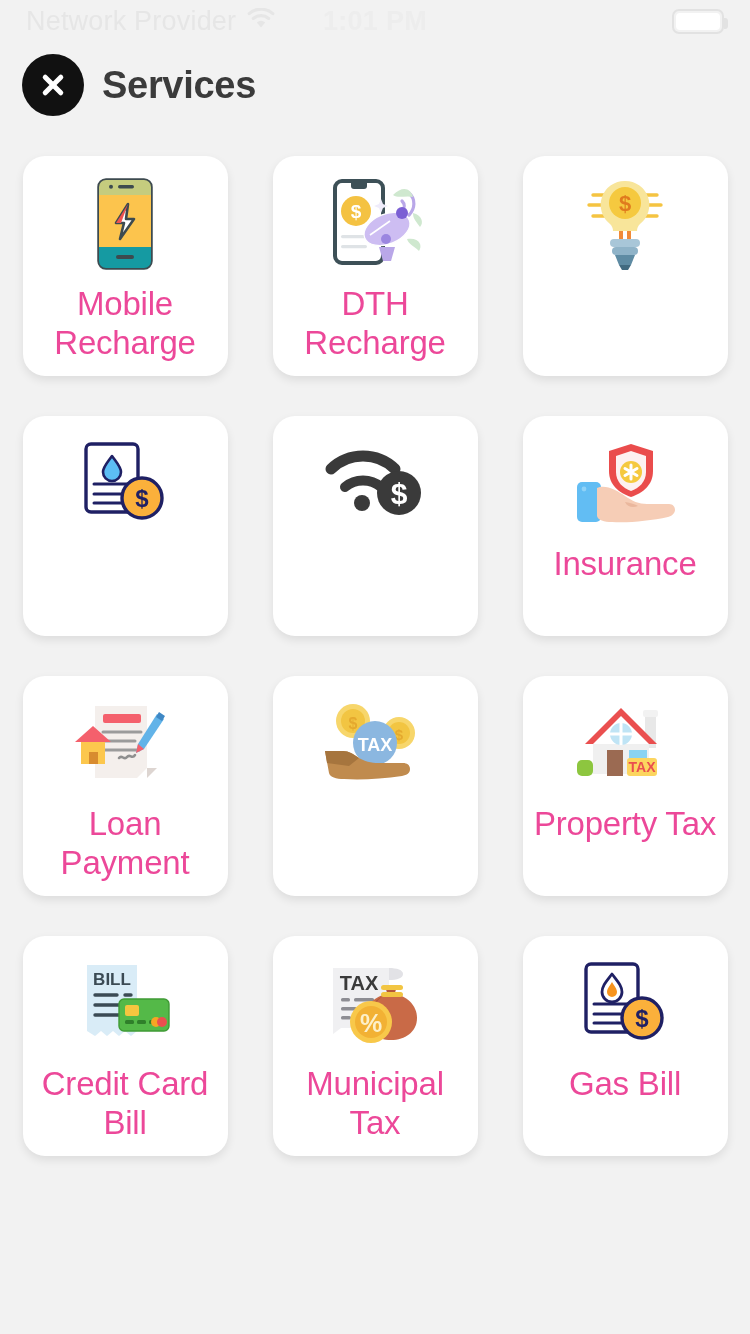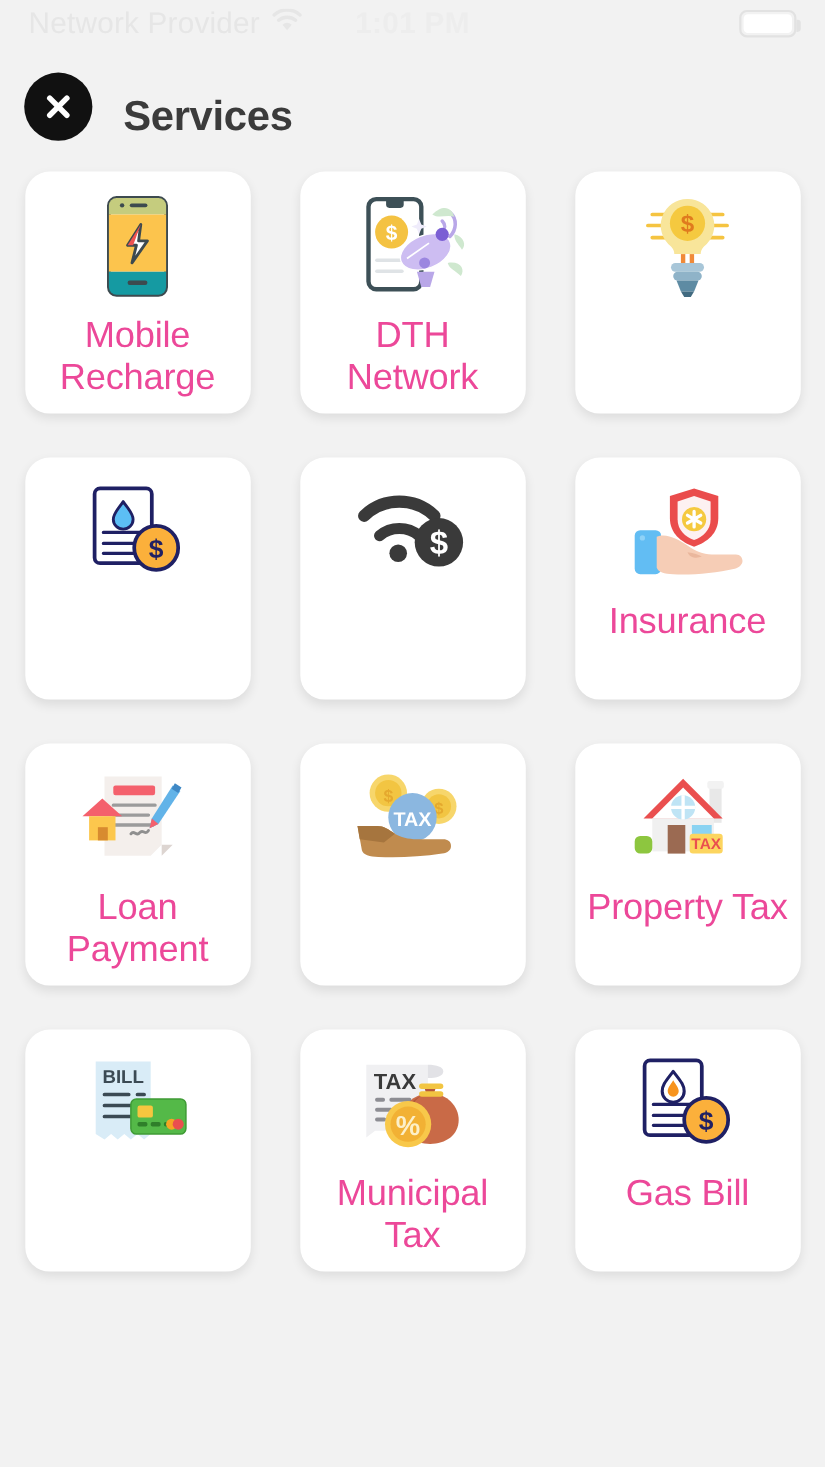--- a/index.html
+++ b/index.html
@@ -35,23 +35,23 @@
     content:""; position:absolute; right:-6px; top:7px;
     width:4px; height:11px; border-radius:0 3px 3px 0; background:#e2e2e2;
   }
   .battery i{
     position:absolute; left:2px; top:2px; bottom:2px; right:2px;
     background:#fff; border-radius:4px; display:block;
   }
   
   .header{
     height:86px;
-    display:flex; align-items:flex-end;
+    display:flex; align-items:center;
     padding:0 22px;
-    gap:28px;
+    gap:18px;
   }
   .close-btn{
     width:62px; height:62px; border-radius:50%;
     background:#111; position:relative; flex:0 0 auto; cursor:pointer;
   }
   .close-btn::before, .close-btn::after{
     content:""; position:absolute; left:50%; top:50%;
     width:27px; height:5px; background:#fff; border-radius:3px;
   }
   .close-btn::before{ transform:translate(-50%,-50%) rotate(45deg); }
@@ -149,21 +149,21 @@
         <rect x="18" y="68" width="26" height="3.2" rx="1.6" fill="#dfe3e6"></rect>
         <path d="M56 70h16l-4 14H60z" fill="#b9a7e8"></path>
         <ellipse cx="64" cy="52" rx="24" ry="15" transform="rotate(-22 64 52)" fill="#cdbdf2"></ellipse>
         <ellipse cx="64" cy="52" rx="24" ry="15" transform="rotate(-22 64 52)" fill="none" stroke="#fff" stroke-width="1.2"></ellipse>
         <path d="M47 58l20-14" stroke="#fff" stroke-width="1.6"></path>
         <circle cx="79" cy="36" r="6" fill="#7b5fd4"></circle>
         <circle cx="63" cy="62" r="5" fill="#9b86e0"></circle>
         <path d="M58 22l2 5 5 2-5 2-2 5-2-5-5-2 5-2z" fill="#efecfb"></path>
       </svg>
     </div>
-    <div class="card-label">DTH Network</div>
+    <div class="card-label">DTH Recharge</div>
   </div>
 
   <div class="card">
     <div class="card-icon">
       <svg width="100" height="94" viewBox="0 0 100 94">
         <g stroke="#f5c441" stroke-width="3.4" stroke-linecap="round">
           <path d="M18 18h14M14 28h12M18 39h13"></path>
           <path d="M82 18H68M86 28H74M82 39H69"></path>
         </g>
         <path d="M50 4a24 24 0 0115 43c-2 2-3 4-3 7H38c0-3-1-5-3-7A24 24 0 0150 4z" fill="#f8e59a"></path>
@@ -292,20 +292,21 @@
         <rect x="52" y="44" width="14" height="11" rx="2" fill="#f5c63f"></rect>
         <g fill="#2f7f2a">
           <rect x="52" y="59" width="9" height="4" rx="1.5"></rect>
           <rect x="64" y="59" width="9" height="4" rx="1.5"></rect>
           <rect x="76" y="59" width="9" height="4" rx="1.5"></rect>
         </g>
         <circle cx="83" cy="61" r="5" fill="#f5a623"></circle>
         <circle cx="89" cy="61" r="5" fill="#ea4f4f"></circle>
       </svg>
     </div>
+    <div class="card-label">Credit Card Bill</div>
   </div>
 
   <div class="card">
     <div class="card-icon">
       <svg width="104" height="88" viewBox="0 0 104 88">
         <path d="M10 8h56v60H18l-8 6z" fill="#f0f0f2"></path>
         <path d="M66 8c8 0 14 2 14 6s-6 6-14 6z" fill="#e2e2e6"></path>
         <text x="36" y="30" font-family="'Liberation Sans',sans-serif" font-size="20" font-weight="700" fill="#3a3a3a" text-anchor="middle">TAX</text>
         <g fill="#8d8d93">
           <rect x="18" y="38" width="9" height="3.6" rx="1.6"></rect>

